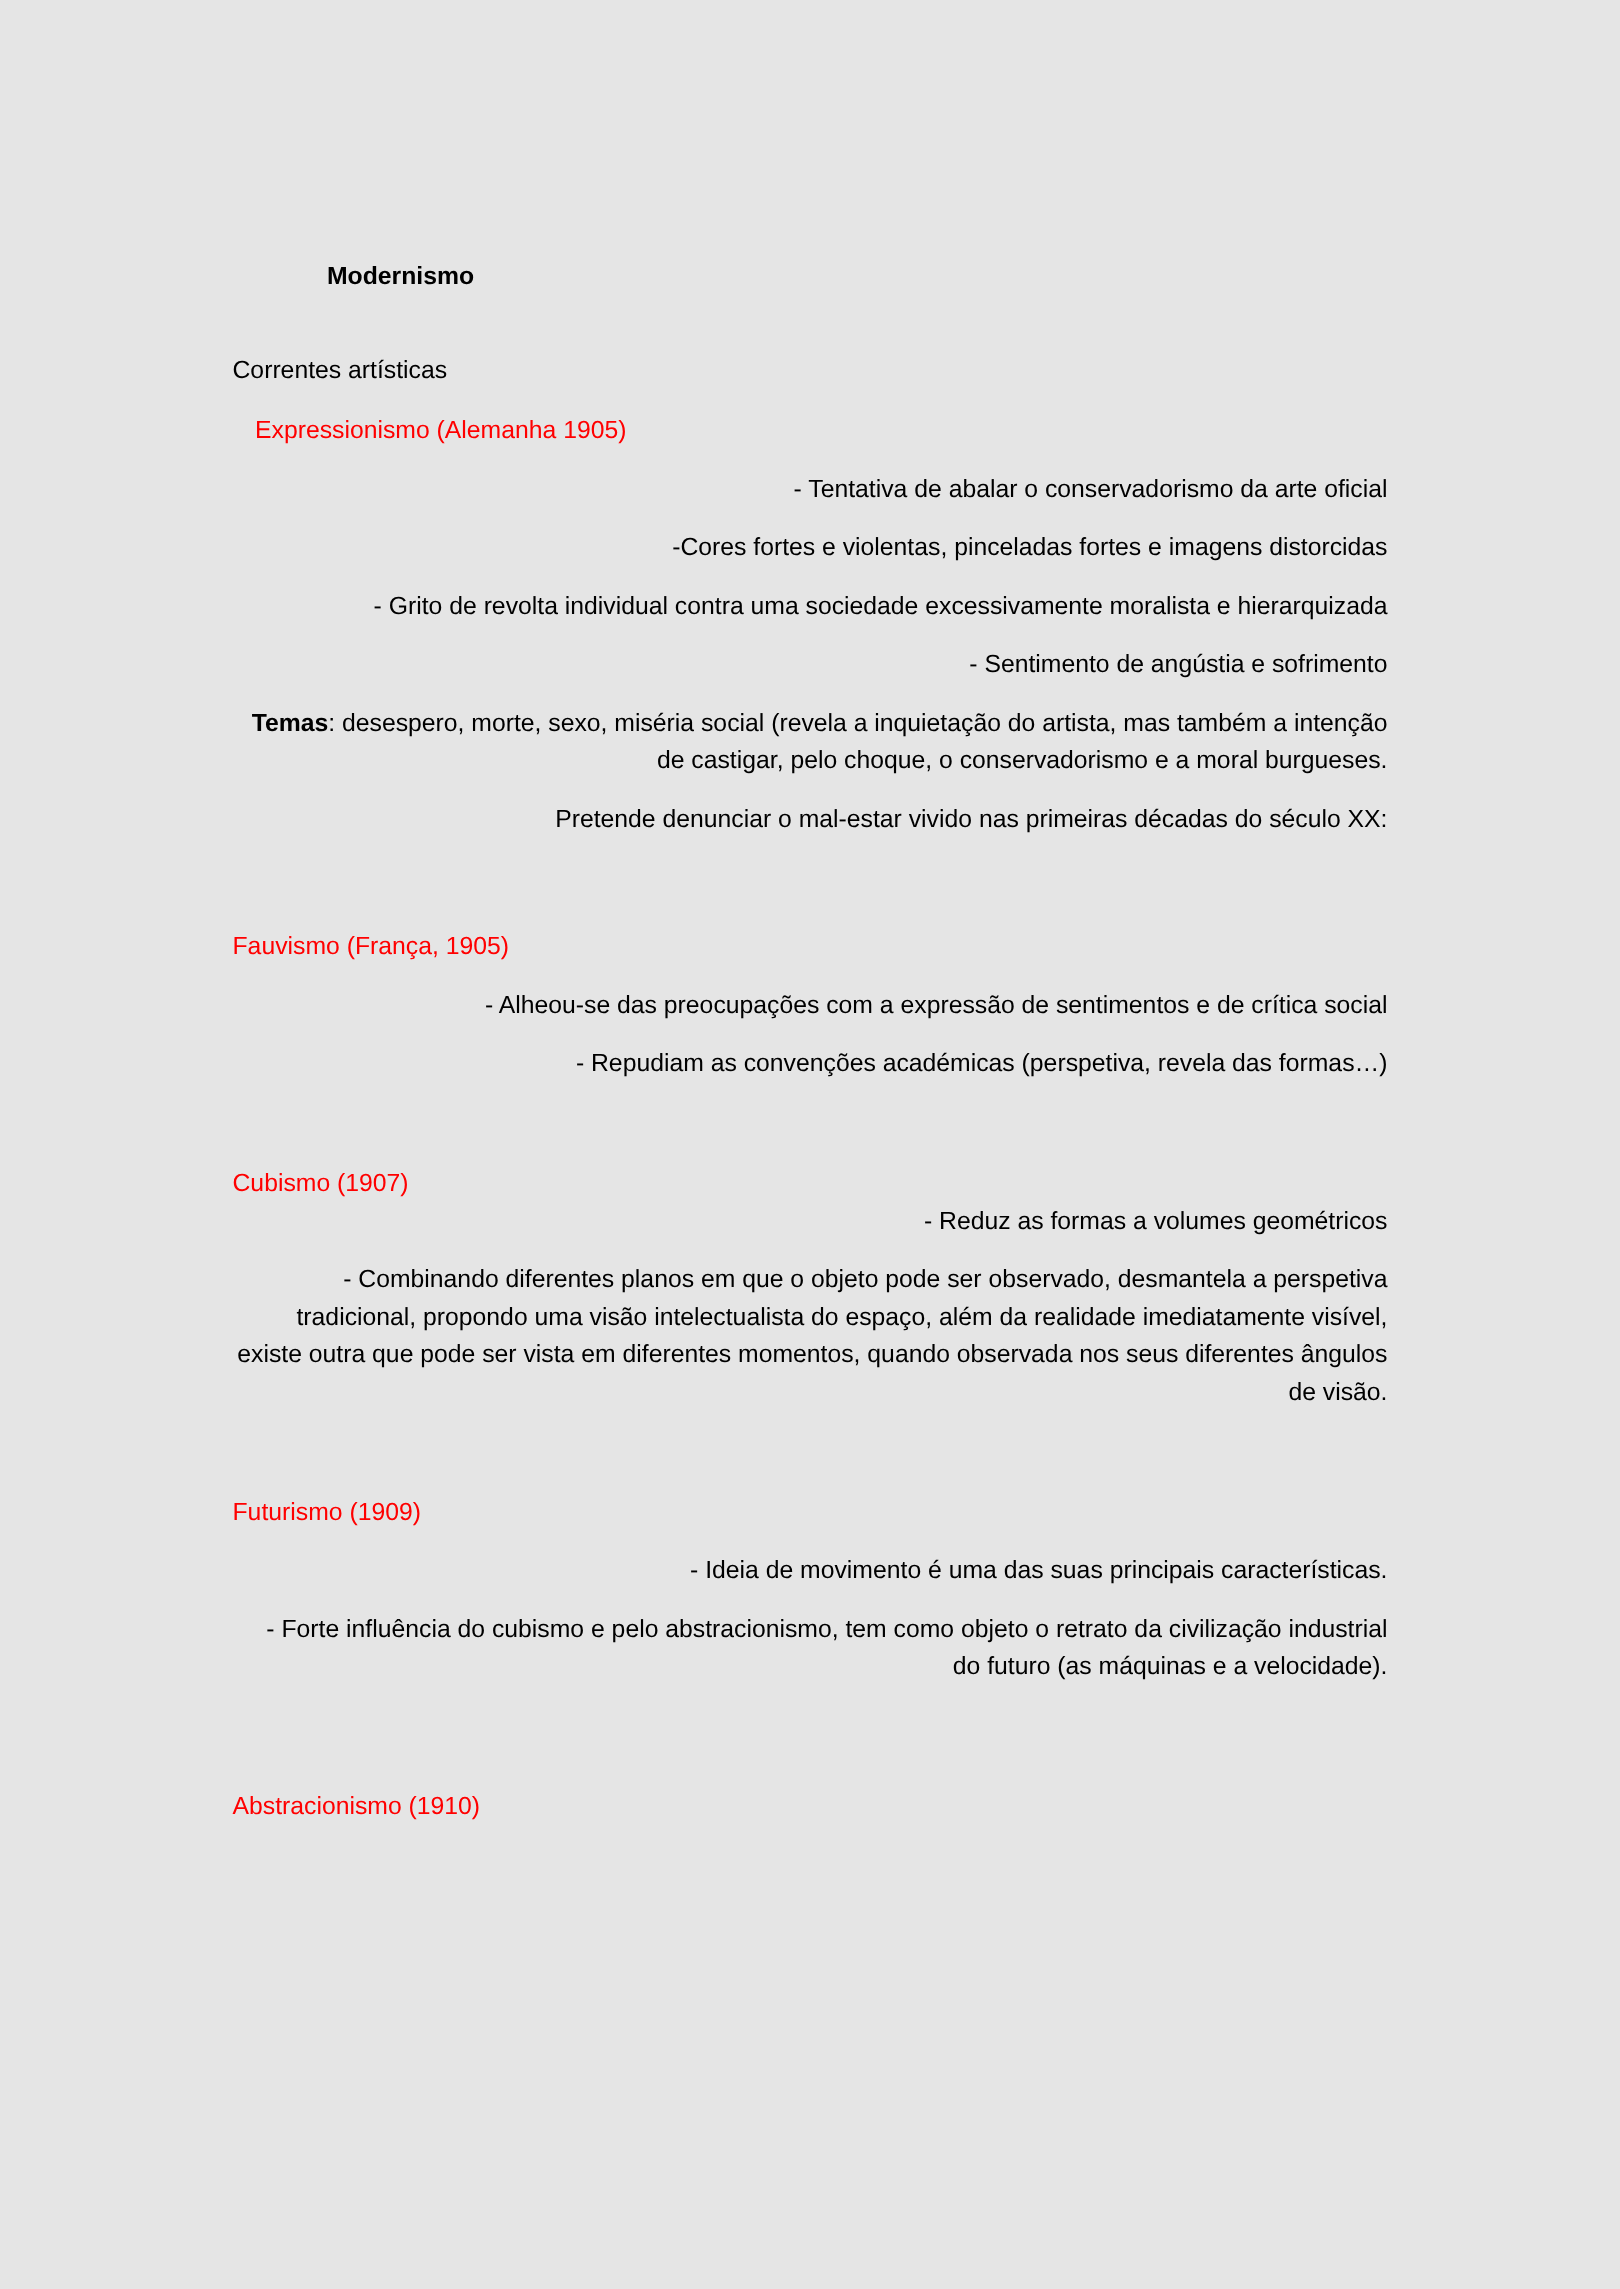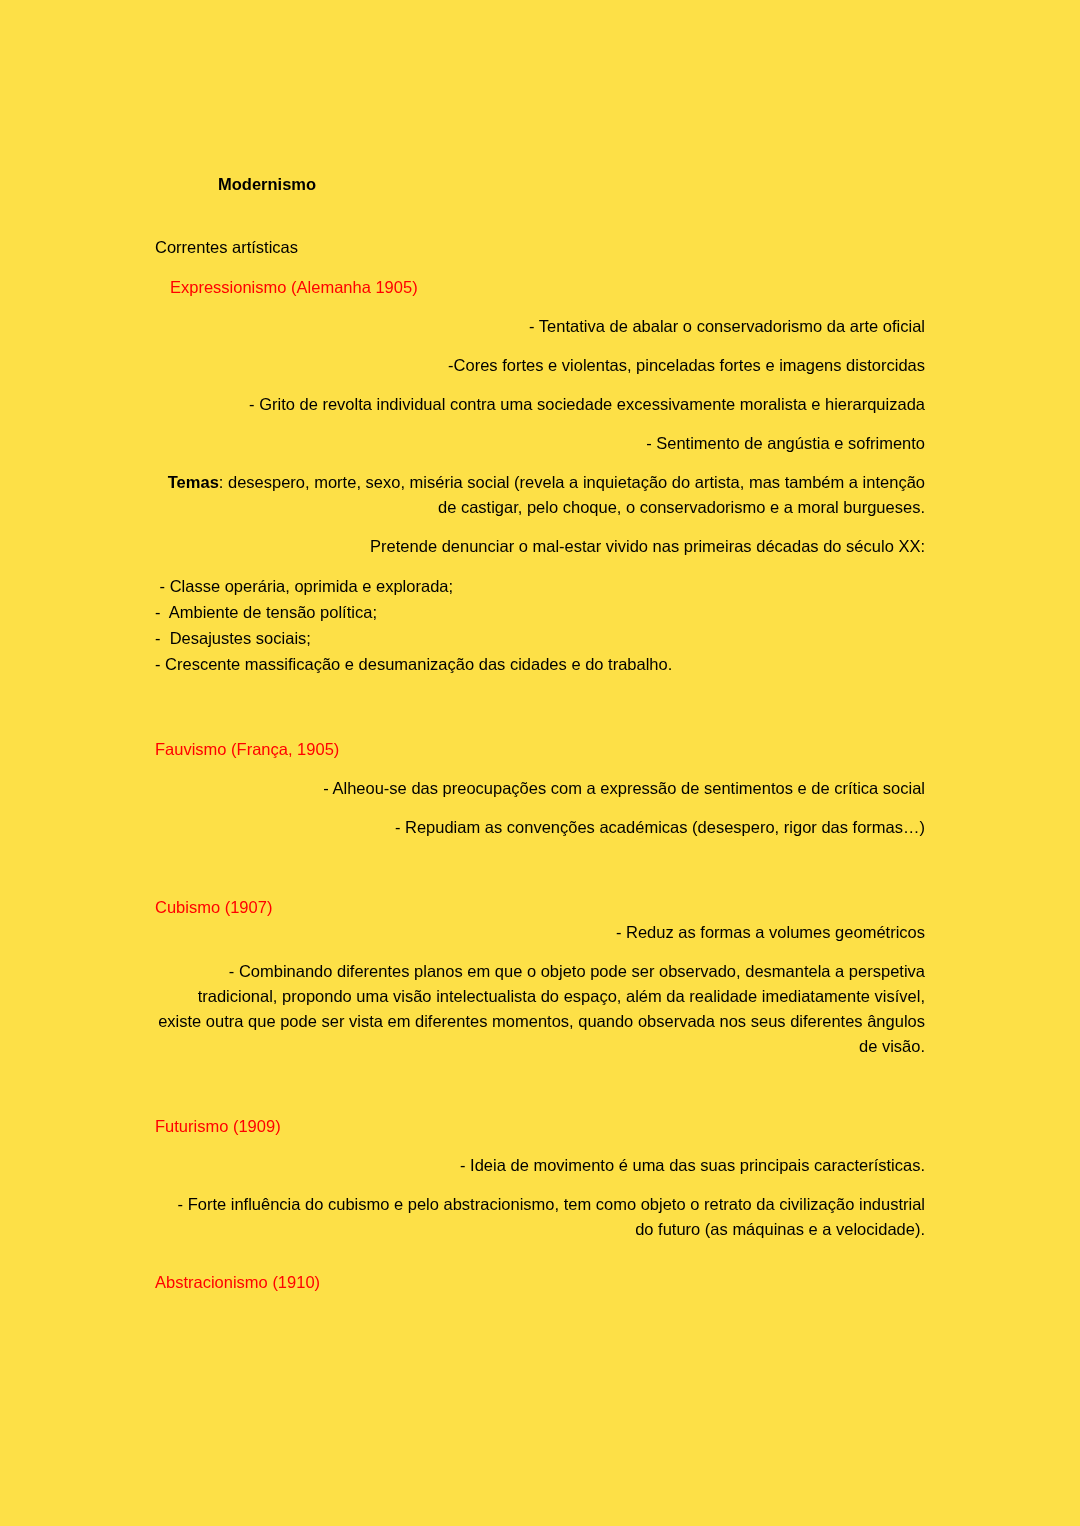--- a/index.html
+++ b/index.html
@@ -5,21 +5,21 @@
   html, body {
     margin: 0;
     padding: 0;
     background: #ffffff;
   }
   .page {
     position: relative;
     width: 1080px;
     height: 1526px;
     margin: 0 auto;
-    background: #fde047;
+    background: #e5e5e5;
     box-sizing: border-box;
     padding: 172px 155px 40px 155px;
     font-family: "Liberation Sans", "DejaVu Sans", sans-serif;
     font-size: 16.5px;
     line-height: 25px;
     color: #000000;
     overflow: hidden;
   }
   .title {
     margin: 0 0 38px 63px;
@@ -47,21 +47,21 @@
   .tight-list {
     margin: 0 0 14px 0;
   }
   .list-line {
     margin: 0;
     line-height: 26px;
     white-space: pre-wrap;
   }
   .gap-60 { margin-top: 60px; }
   .gap-55 { margin-top: 55px; }
-  .gap-62 { margin-top: 28px; }
+  .gap-62 { margin-top: 68px; }
   .no-gap-after { margin-bottom: 0; }
 </style>
 </head>
 <body>
 
 <div class="page">
 
   <p class="title">Modernismo</p>
 
   <p class="subtitle">Correntes artísticas</p>
@@ -69,30 +69,24 @@
   <p class="heading bold">Expressionismo (Alemanha 1905)</p>
   <p class="body-line">- Tentativa de abalar o conservadorismo da arte oficial</p>
   <p class="body-line">-Cores fortes e violentas, pinceladas fortes e imagens distorcidas</p>
   <p class="body-line">- Grito de revolta individual contra uma sociedade excessivamente moralista e hierarquizada</p>
   <p class="body-line">- Sentimento de angústia e sofrimento</p>
 
   <p class="body-line justify"><strong>Temas</strong><span>: desespero, morte, sexo, miséria social (revela a inquietação do artista, mas também a intenção de castigar, pelo choque, o conservadorismo e a moral burgueses.</span></p>
 
   <p class="body-line">Pretende denunciar o mal-estar vivido nas primeiras décadas do século XX:</p>
 
-  <div class="tight-list">
-    <p class="list-line"> - Classe operária, oprimida e explorada;</p>
-    <p class="list-line">-  Ambiente de tensão política;</p>
-    <p class="list-line">-  Desajustes sociais;</p>
-    <p class="list-line">- Crescente massificação e desumanização das cidades e do trabalho.</p>
-  </div>
 
   <p class="heading gap-60">Fauvismo (França, 1905)</p>
   <p class="body-line">- Alheou-se das preocupações com a expressão de sentimentos e de crítica social</p>
-  <p class="body-line">- Repudiam as convenções académicas (desespero, rigor das formas…)</p>
+  <p class="body-line">- Repudiam as convenções académicas (perspetiva, revela das formas…)</p>
 
   <p class="heading gap-55 no-gap-after">Cubismo (1907)</p>
   <p class="body-line">- Reduz as formas a volumes geométricos</p>
   <p class="body-line justify">- Combinando diferentes planos em que o objeto pode ser observado, desmantela a perspetiva tradicional, propondo uma visão intelectualista do espaço, além da realidade imediatamente visível, existe outra que pode ser vista em diferentes momentos, quando observada nos seus diferentes ângulos de visão.</p>
 
   <p class="heading gap-55">Futurismo (1909)</p>
   <p class="body-line">- Ideia de movimento é uma das suas principais características.</p>
   <p class="body-line justify">- Forte influência do cubismo e pelo abstracionismo, tem como objeto o retrato da civilização industrial do futuro (as máquinas e a velocidade).</p>
 
   <p class="heading gap-62">Abstracionismo (1910)</p>

